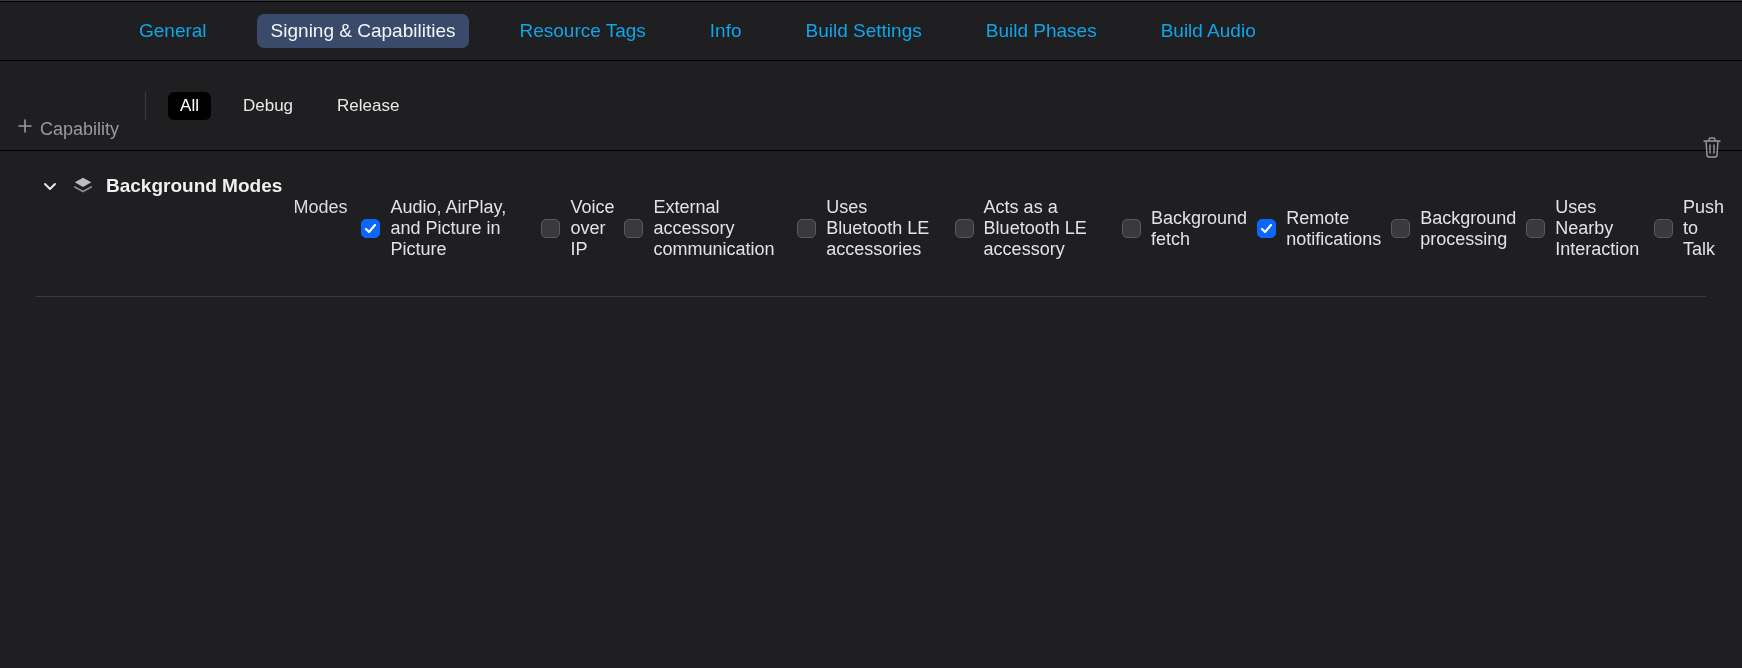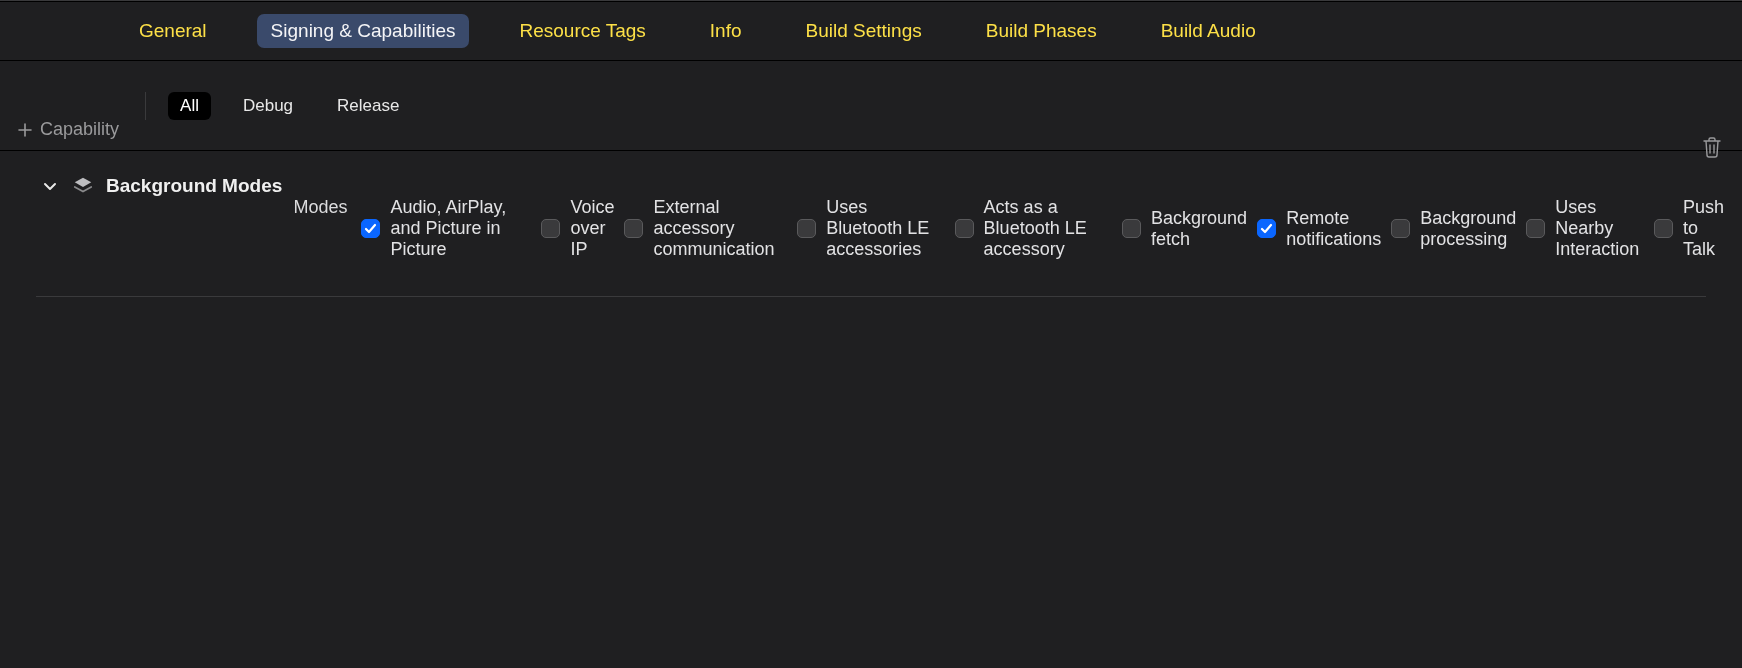--- a/index.html
+++ b/index.html
@@ -15,41 +15,40 @@
   .top-border { border-top: 1px solid #3a3a3c; }
   .tabbar {
     display: flex;
     align-items: center;
     gap: 36px;
     padding: 12px 0 12px 125px;
     border-top: 1px solid #000;
     border-bottom: 1px solid #000;
   }
   .tab {
-    color: #fde047;
+    color: #0ea5e9;
     padding: 6px 14px;
     border-radius: 7px;
     cursor: default;
     white-space: nowrap;
     font-size: 19px;
   }
   .tab.active {
     background: #3a4a6b;
     color: #f5f5f7;
   }
   .filterbar {
     display: flex;
     align-items: center;
     gap: 20px;
     padding: 10px 18px;
     border-bottom: 1px solid #000;
   }
   .add-cap {
     display: flex;
-    align-items: center;
     gap: 8px;
     color: #9a9a9c;
     font-size: 18px;
     margin-top: 48px;
   }
   .plus-svg { width: 14px; height: 14px; }
   .vsep {
     width: 1px;
     height: 28px;
     background: #3a3a3c;

